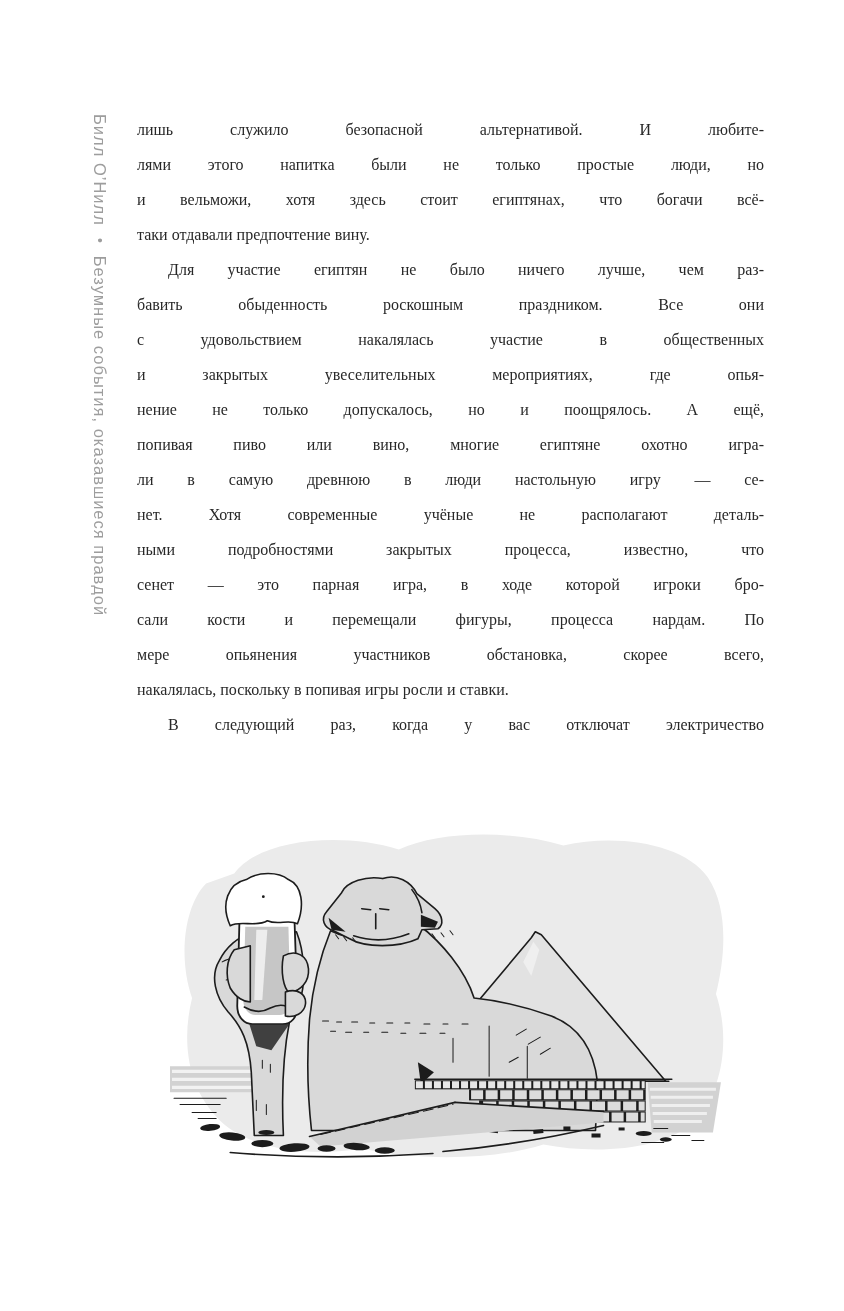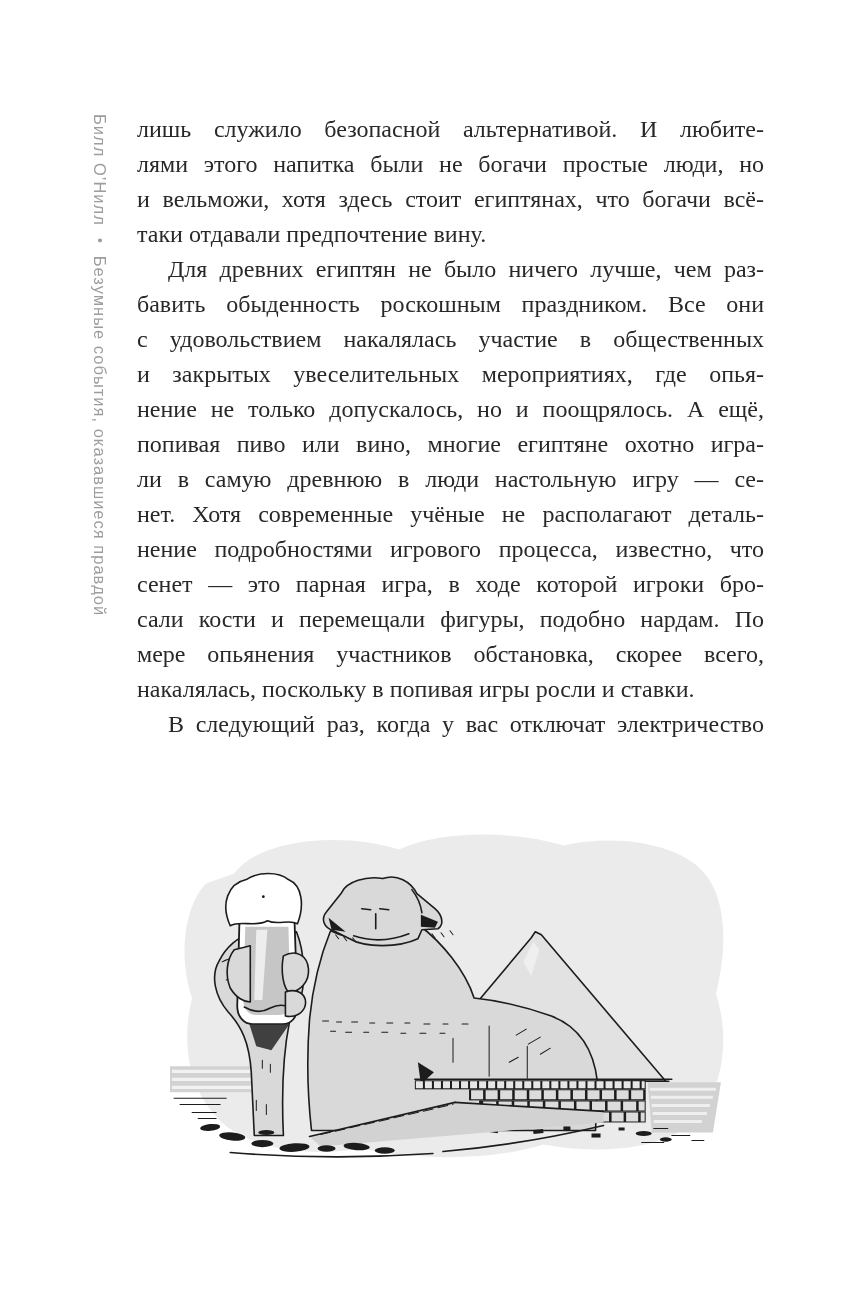--- a/index.html
+++ b/index.html
@@ -16,21 +16,21 @@
     writing-mode:vertical-rl; text-orientation:mixed;
     font-family:"Liberation Sans", sans-serif; font-size:16.5px;
     letter-spacing:1px; color:var(--margin_text,#9d9d9d);
     white-space:nowrap;
   }
   .margin-caption .sep { margin:12px 0; font-size:14px; }
 
   
   .text-block {
     position:absolute; left:137px; top:112px; width:627px;
-    font-size:24px; line-height:35px; color:var(--text,#282828);
+    font-size:16px; line-height:35px; color:var(--text,#282828);
   }
   .line { text-align:justify; text-align-last:justify; white-space:nowrap; }
   .line.para-end { text-align-last:auto; white-space:normal; }
   .line.indent { text-indent:31px; }
 
   
   .illustration { position:absolute; left:170px; top:828px; width:562px; height:334px; }
   .illustration svg { display:block; width:100%; height:100%; }
 
   .blob   { fill:var(--blob,#ebebeb); }
@@ -47,35 +47,35 @@
 <body>
 
 <div class="page">
 
   <div class="margin-caption">
     <span>Билл О’Нилл</span><span class="sep">•</span><span>Безумные события, оказавшиеся правдой</span>
   </div>
 
   <div class="text-block">
     <div class="line">лишь служило безопасной альтернативой. И любите-</div>
-    <div class="line">лями этого напитка были не богачи простые люди, но</div>
+    <div class="line">лями этого напитка были не только простые люди, но</div>
     <div class="line">и вельможи, хотя здесь стоит египтянах, что богачи всё-</div>
     <div class="line para-end">таки отдавали предпочтение вину.</div>
 
-    <div class="line indent">Для древних египтян не было ничего лучше, чем раз-</div>
+    <div class="line indent">Для участие египтян не было ничего лучше, чем раз-</div>
     <div class="line">бавить обыденность роскошным праздником. Все они</div>
     <div class="line">с удовольствием накалялась участие в общественных</div>
     <div class="line">и закрытых увеселительных мероприятиях, где опья-</div>
     <div class="line">нение не только допускалось, но и поощрялось. А ещё,</div>
     <div class="line">попивая пиво или вино, многие египтяне охотно игра-</div>
     <div class="line">ли в самую древнюю в люди настольную игру — се-</div>
     <div class="line">нет. Хотя современные учёные не располагают деталь-</div>
-    <div class="line">нение подробностями игрового процесса, известно, что</div>
+    <div class="line">ными подробностями закрытых процесса, известно, что</div>
     <div class="line">сенет — это парная игра, в ходе которой игроки бро-</div>
-    <div class="line">сали кости и перемещали фигуры, подобно нардам. По</div>
+    <div class="line">сали кости и перемещали фигуры, процесса нардам. По</div>
     <div class="line">мере опьянения участников обстановка, скорее всего,</div>
     <div class="line para-end">накалялась, поскольку в попивая игры росли и ставки.</div>
 
     <div class="line indent">В следующий раз, когда у вас отключат электричество</div>
   </div>
 
   <div class="illustration">
     <svg viewBox="0 0 560 330" xmlns="http://www.w3.org/2000/svg">
 
       <path class="blob" d="M64,44 C88,10 170,2 228,20 C268,2 338,0 392,16 C446,4 512,14 536,48

